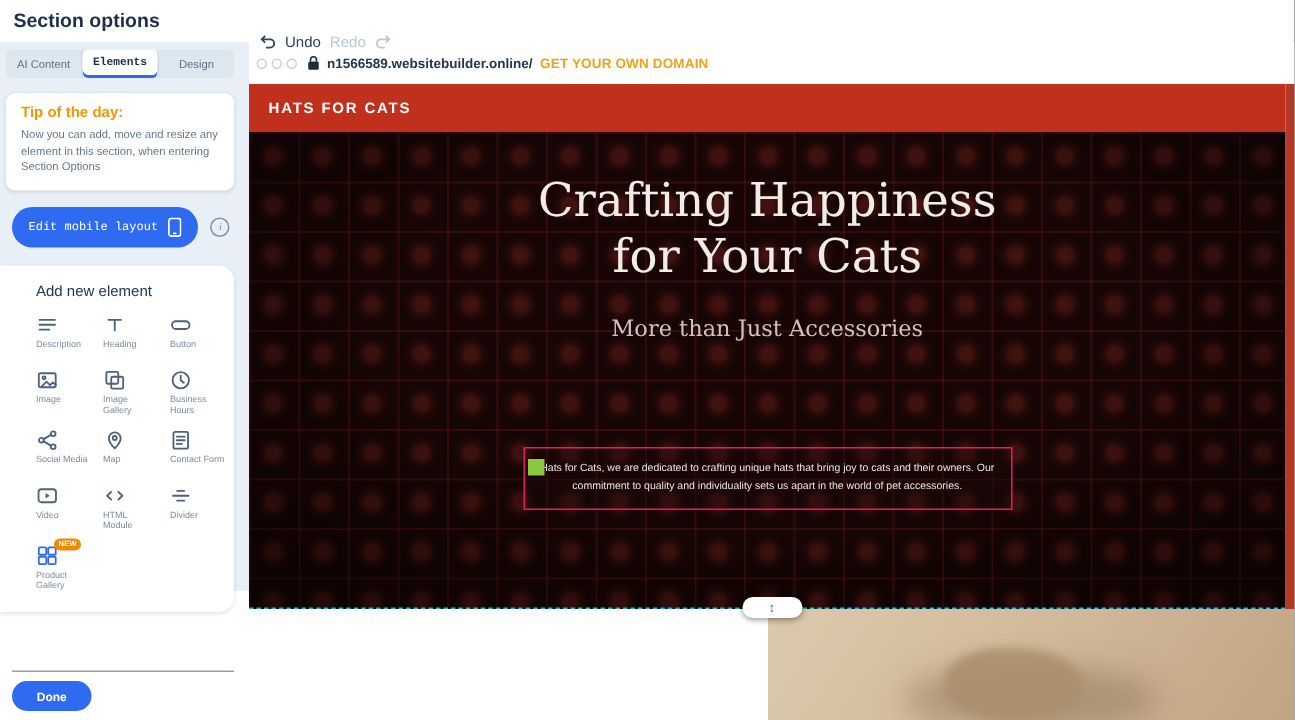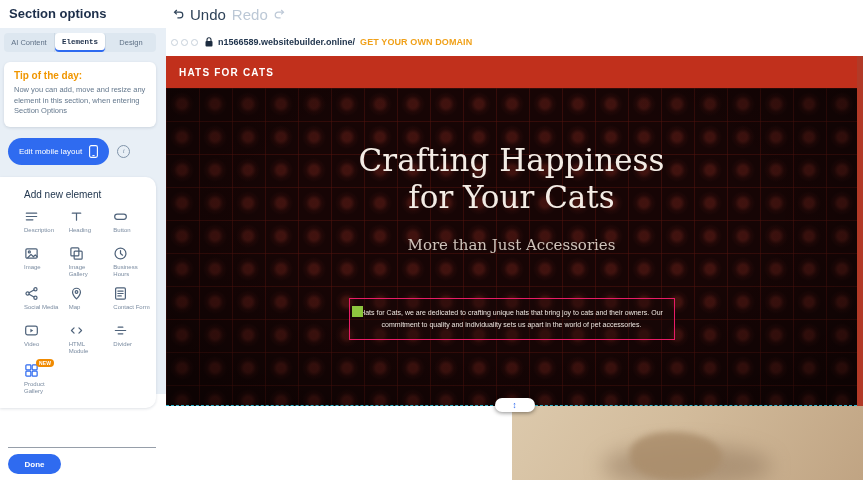--- a/index.html
+++ b/index.html
@@ -2,22 +2,22 @@
 <html><head>
 <meta charset="utf-8">
 <style>
   html,body{margin:0;padding:0;}
   body{width:863px;height:480px;position:relative;overflow:hidden;background:#fff;
        font-family:"Liberation Sans",sans-serif;-webkit-font-smoothing:antialiased;}
 
   
   .topbar{position:absolute;top:0;left:0;width:100%;height:28px;background:#fff;z-index:30;}
   .topbar-title{position:absolute;left:9px;top:6px;font-size:13px;font-weight:700;color:#1c2e49;text-align:center;}
-  .history{position:absolute;left:172px;top:0;height:28px;display:flex;align-items:center;gap:6px;
-           font-size:15px;color:#2e4258;}
+  .history{position:absolute;left:172px;top:14px;height:28px;display:flex;align-items:center;gap:6px;
+           font-size:10px;color:#2e4258;}
   .history .muted{color:#bcc8d6;}
   .top-right{position:absolute;right:8px;top:0;height:28px;display:flex;align-items:center;gap:9px;}
   .preview-btn{display:flex;align-items:center;gap:6px;border:1px solid #8fa3ba;border-radius:13px;
                background:#fff;padding:4px 13px;font-size:9px;color:#2e4258;cursor:pointer;
                font-family:inherit;}
   .republish-btn{display:flex;align-items:center;gap:6px;border:none;border-radius:13px;background:#0c6ff0;
                  padding:5px 13px;font-size:9px;color:#fff;font-weight:700;cursor:pointer;font-family:inherit;}
   .check{font-size:9px;line-height:1;}
   .globe-btn{display:flex;cursor:pointer;}
 
@@ -29,21 +29,21 @@
        border-right:1px solid #cdd9e4;}
   .tab:last-child{border-right:none;}
   .tab.active{background:#fff;color:#1c2e49;font-weight:700;border-radius:4px;
               box-shadow:inset 0 -2px 0 #2f6bf0;font-family:Liberation Mono, monospace;}
   .tip-card{background:#fff;border-radius:6px;margin:10px 10px 0 4px;padding:8px 10px 10px;
             box-shadow:0 1px 3px rgba(30,50,80,.14);}
   .tip-title{color:#f09600;font-size:10px;font-weight:700;}
   .tip-body{font-size:7.5px;color:#64788d;line-height:1.4;margin-top:4px;}
   .mobile-row{display:flex;align-items:center;gap:8px;margin:11px 0 0 8px;}
   .mobile-btn{display:flex;align-items:center;gap:7px;background:#2f6bf0;color:#fff;border:none;
-              border-radius:15px;padding:7px 11px;font-size:8px;cursor:pointer;font-family:Liberation Sans, sans-serif;}
+              border-radius:15px;padding:7px 11px;font-size:8px;cursor:pointer;font-family:Liberation Mono, monospace;}
   .info-dot{width:11px;height:11px;border-radius:50%;border:1px solid #7f93a9;color:#7f93a9;font-size:7px;
             display:flex;align-items:center;justify-content:center;font-family:"Liberation Serif",serif;
             font-style:italic;cursor:pointer;}
   .add-panel{background:#fff;border-radius:0 10px 10px 0;margin:12px 10px 0 0;
              padding:10px 6px 12px 16px;box-shadow:0 1px 3px rgba(30,50,80,.14);}
   .add-title{font-size:10px;color:#22374f;margin:2px 0 9px 8px;}
   .grid{display:grid;grid-template-columns:repeat(3,1fr);row-gap:7px;}
   .tile{display:flex;flex-direction:column;align-items:flex-start;padding-left:8px;position:relative;
         cursor:pointer;min-height:30px;}
   .tile svg{width:15px;height:15px;stroke:#4e627a;fill:none;stroke-width:1.3;
@@ -75,21 +75,21 @@
 
   .hero{position:absolute;top:60px;left:0;right:6px;height:318px;z-index:1;text-align:center;
         background-color:#170505;
         background-image:
           radial-gradient(ellipse at 50% 40%, rgba(0,0,0,0) 45%, rgba(0,0,0,.5) 100%),
           linear-gradient(rgba(84,20,15,.5) 1.5px, transparent 1.5px),
           linear-gradient(90deg, rgba(84,20,15,.5) 1.5px, transparent 1.5px),
           radial-gradient(circle at 16px 16px, rgba(160,50,38,.30) 4px, rgba(100,28,22,.15) 8px, transparent 12px);
         background-size:100% 100%,33px 33px,33px 33px,33px 33px;}
   .hero-heading{font-family:"DejaVu Serif","Liberation Serif",serif;font-weight:400;color:#f3ece5;
-                font-size:31px;line-height:1.2;margin:0 auto;padding-top:54px;max-width:340px;cursor:pointer;}
+                font-size:31px;line-height:1.2;margin:0 auto;padding-top:28px;max-width:340px;cursor:pointer;}
   .hero-sub{font-family:"DejaVu Serif","Liberation Serif",serif;color:#cfc3ba;font-size:15px;
             margin-top:20px;cursor:pointer;}
   .hero-textbox{position:absolute;left:50%;top:210px;transform:translateX(-50%);width:326px;
                 border:1px solid #e81c66;background:rgba(25,8,8,.35);color:#ece5df;font-size:7px;
                 line-height:1.7;padding:8px 9px;text-align:center;cursor:pointer;box-sizing:border-box;}
   .handle{position:absolute;left:2px;top:7px;width:11px;height:11px;background:#8dc63f;cursor:grab;}
 
   .scroll-strip{position:absolute;top:28px;right:0;width:6px;height:350px;background:#b23a27;z-index:3;
                 cursor:pointer;}
   .section-line{position:absolute;top:377px;left:0;right:6px;border-top:1px dashed #2fb7cf;z-index:4;}

